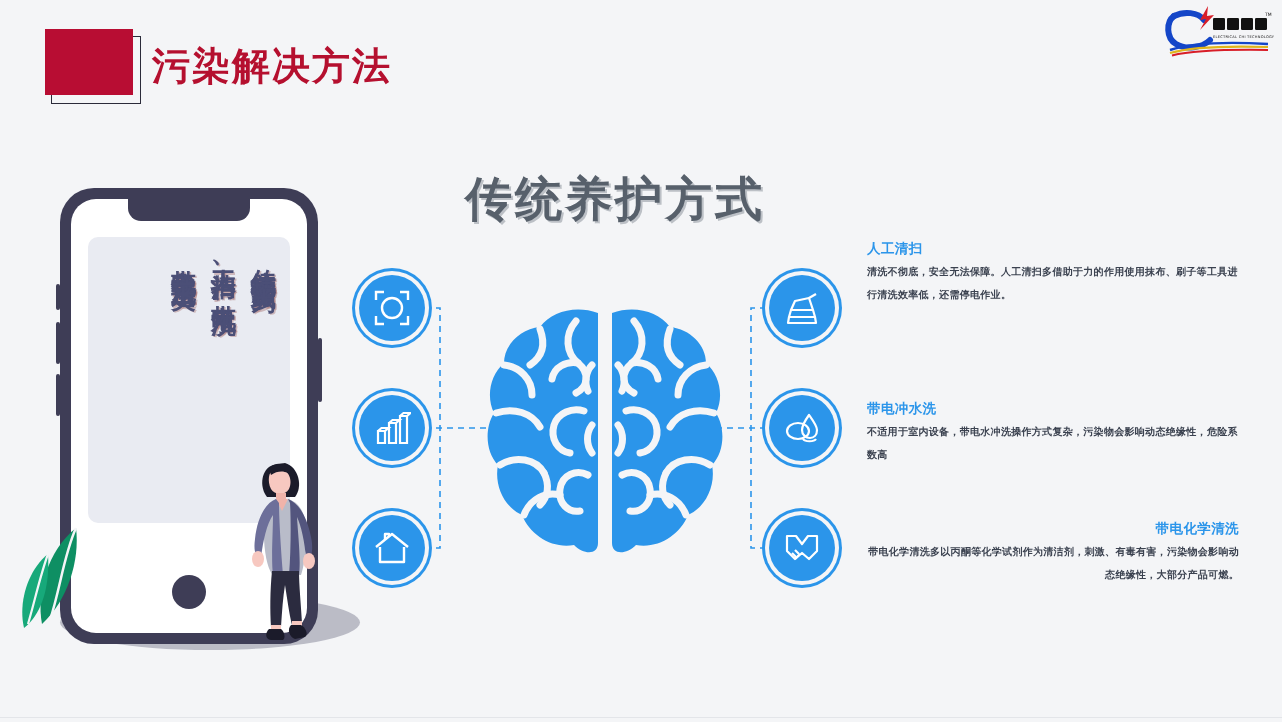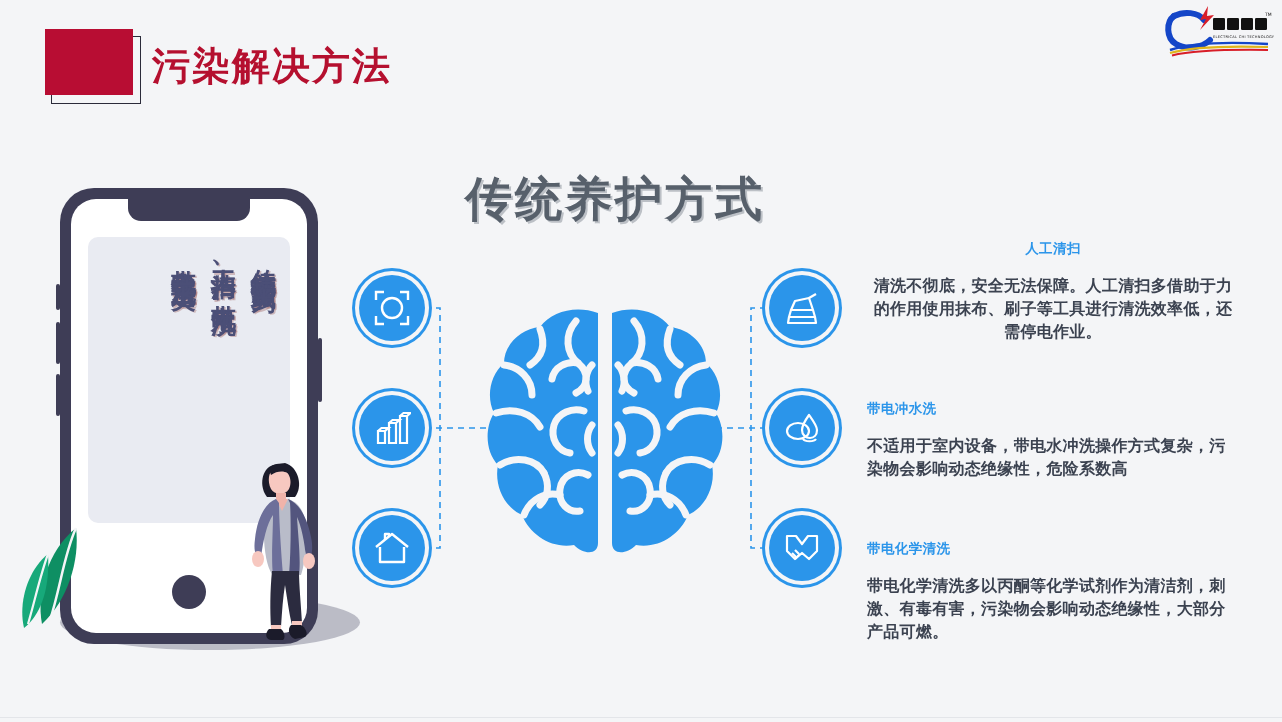--- a/index.html
+++ b/index.html
@@ -111,31 +111,31 @@
   .icirc svg{position:absolute;left:50%;top:50%;transform:translate(-50%,-50%);}
   .ic-l1{left:359px;top:275px;}
   .ic-l2{left:359px;top:395px;}
   .ic-l3{left:359px;top:515px;}
   .ic-r1{left:769px;top:275px;}
   .ic-r2{left:769px;top:395px;}
   .ic-r3{left:769px;top:515px;}
 
   
   .tblock{position:absolute;left:867px;width:372px;}
-  .tb1{top:238px;text-align:center;}
+  .tb1{top:238px;}
   .tb2{top:398px;}
-  .tb3{top:538px;}
+  .tb3{top:518px;text-align:right;}
   .tb-title{
     font-size:13.5px;font-weight:700;color:#2b95ea;
     line-height:20px;letter-spacing:.4px;
     font-family:"DejaVu Sans","Liberation Sans",sans-serif;
   }
   .tb-body{
-    font-size:16px;font-weight:700;color:#3b4250;
-    line-height:23px;letter-spacing:.3px;margin-top:16px;
+    font-size:10px;font-weight:700;color:#3b4250;
+    line-height:23px;letter-spacing:.3px;margin-top:2px;
     font-family:"DejaVu Sans","Liberation Sans",sans-serif;
   }
   .bottom-rule{
     position:absolute;left:0;bottom:4px;width:1282px;height:1px;
     background:#e3e5e9;
   }
 </style>
 </head>
 <body>
 

